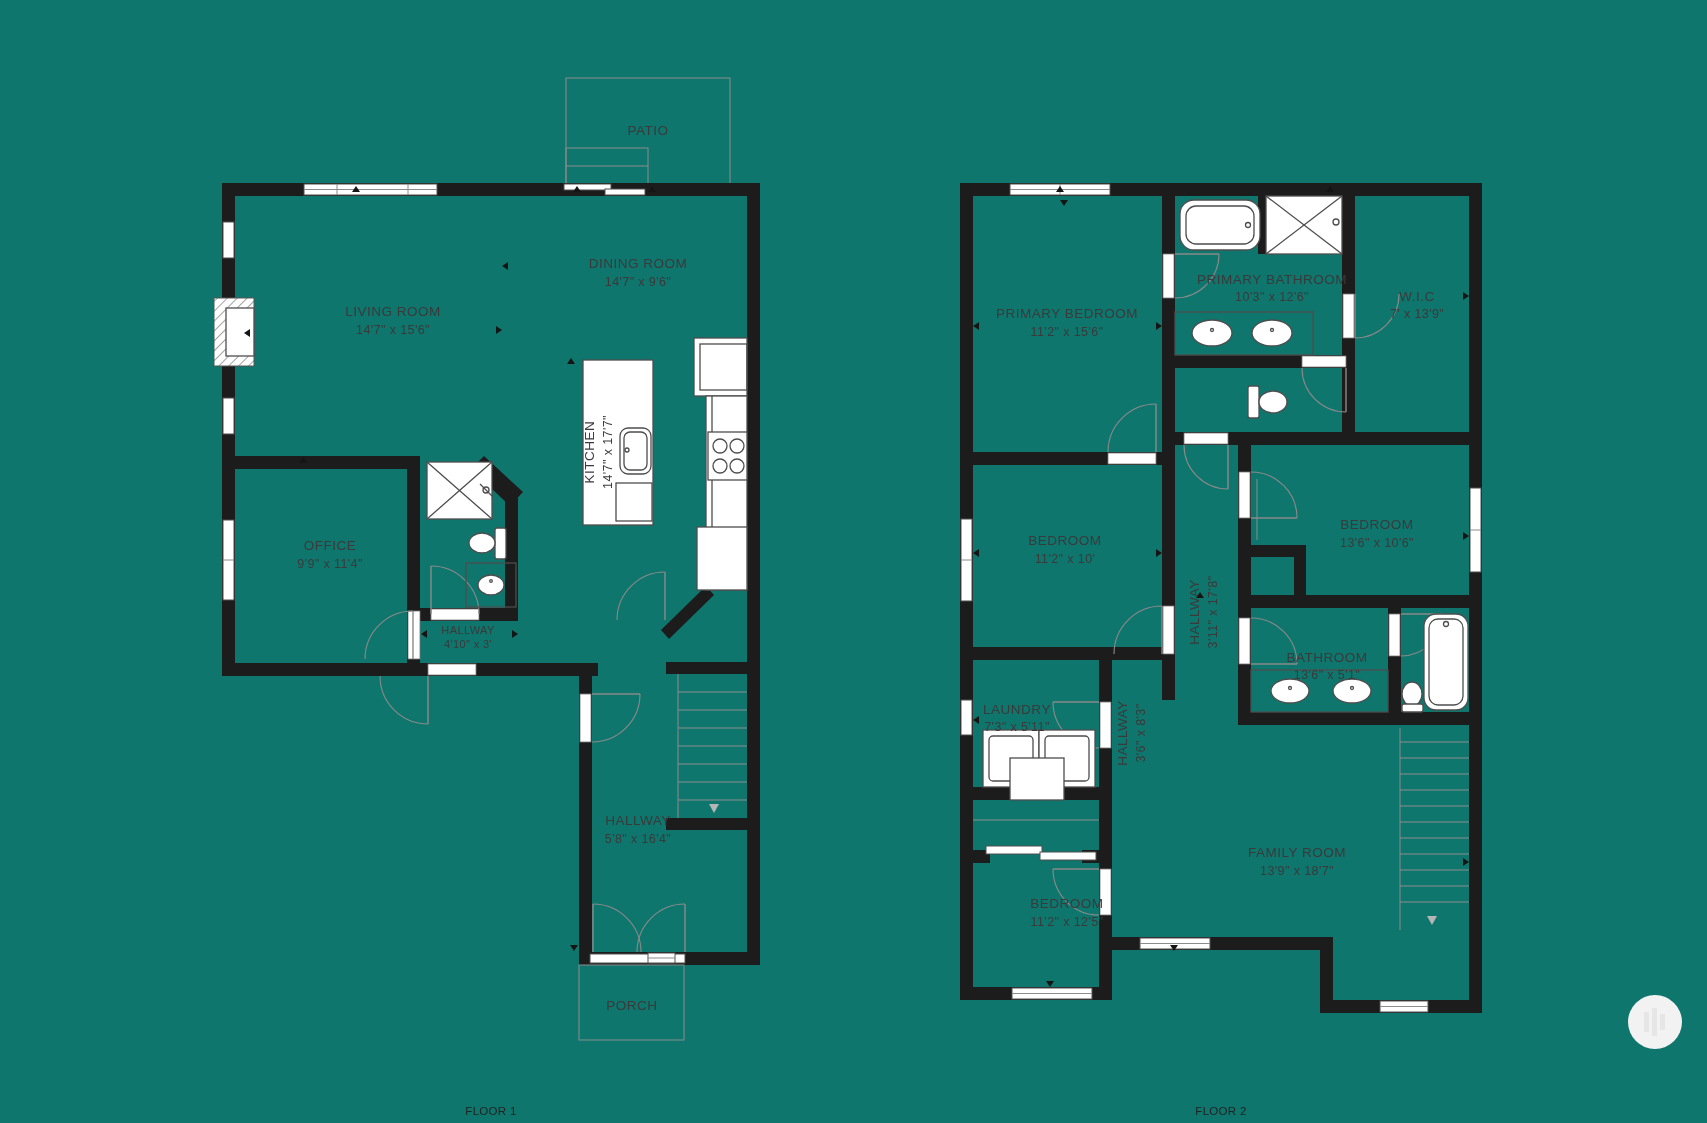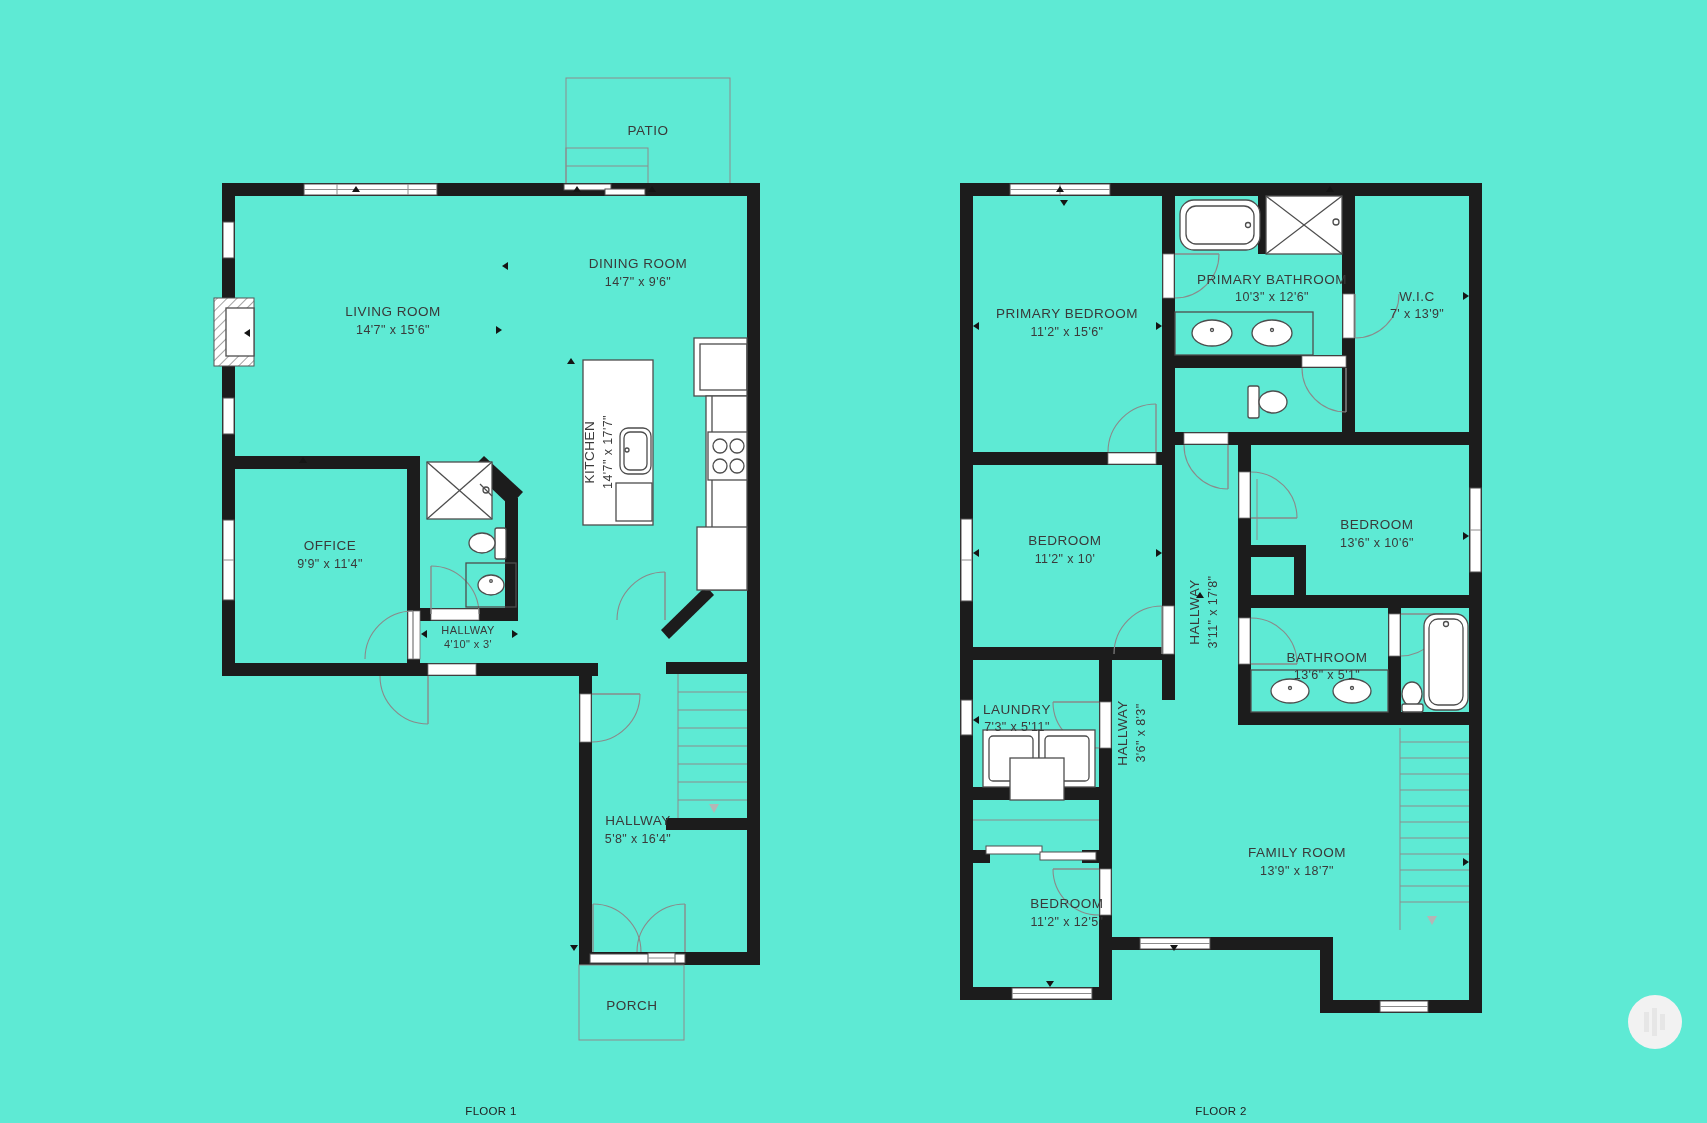--- a/index.html
+++ b/index.html
@@ -17,21 +17,21 @@
   .arrow{fill:#151515}
   .stairarrow{fill:#b5b5b5}
   .roomname{font-size:13.5px;fill:var(--text);letter-spacing:.5px;text-anchor:middle}
   .dims{font-size:12.5px;fill:var(--text);letter-spacing:.4px;text-anchor:middle}
   .smalllab{font-size:11px;fill:var(--text);letter-spacing:.4px;text-anchor:middle}
   .floorlabel{font-size:11.5px;fill:#222;letter-spacing:.3px;text-anchor:middle}
 </style>
 </head>
 <body>
 
-<div id="canvas" style="background: #5eead4;">
+<div id="canvas" style="background: #0f766e;">
 <svg viewBox="0 0 1707 1123" width="1707" height="1123">
   <defs>
     <pattern id="hatch" width="7" height="7" patternTransform="rotate(45)" patternUnits="userSpaceOnUse">
       <rect width="7" height="7" fill="#fff"></rect>
       <line x1="0" y1="0" x2="0" y2="7" stroke="#7a7a7a" stroke-width="1.4"></line>
     </pattern>
   </defs>
 
   <g>
 

